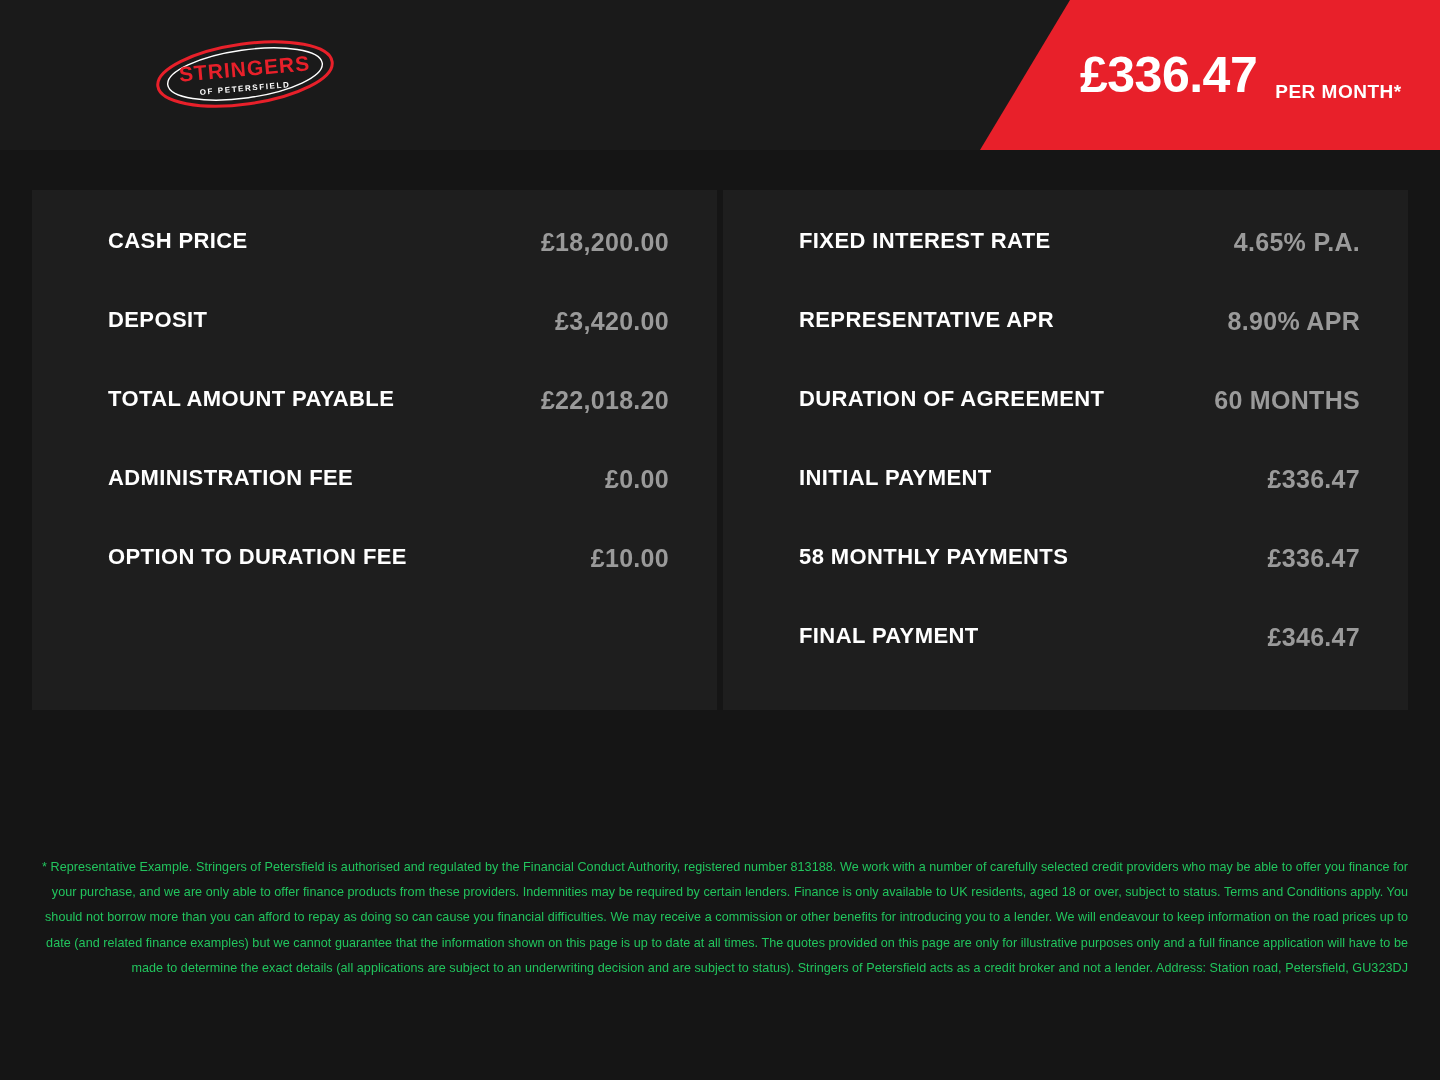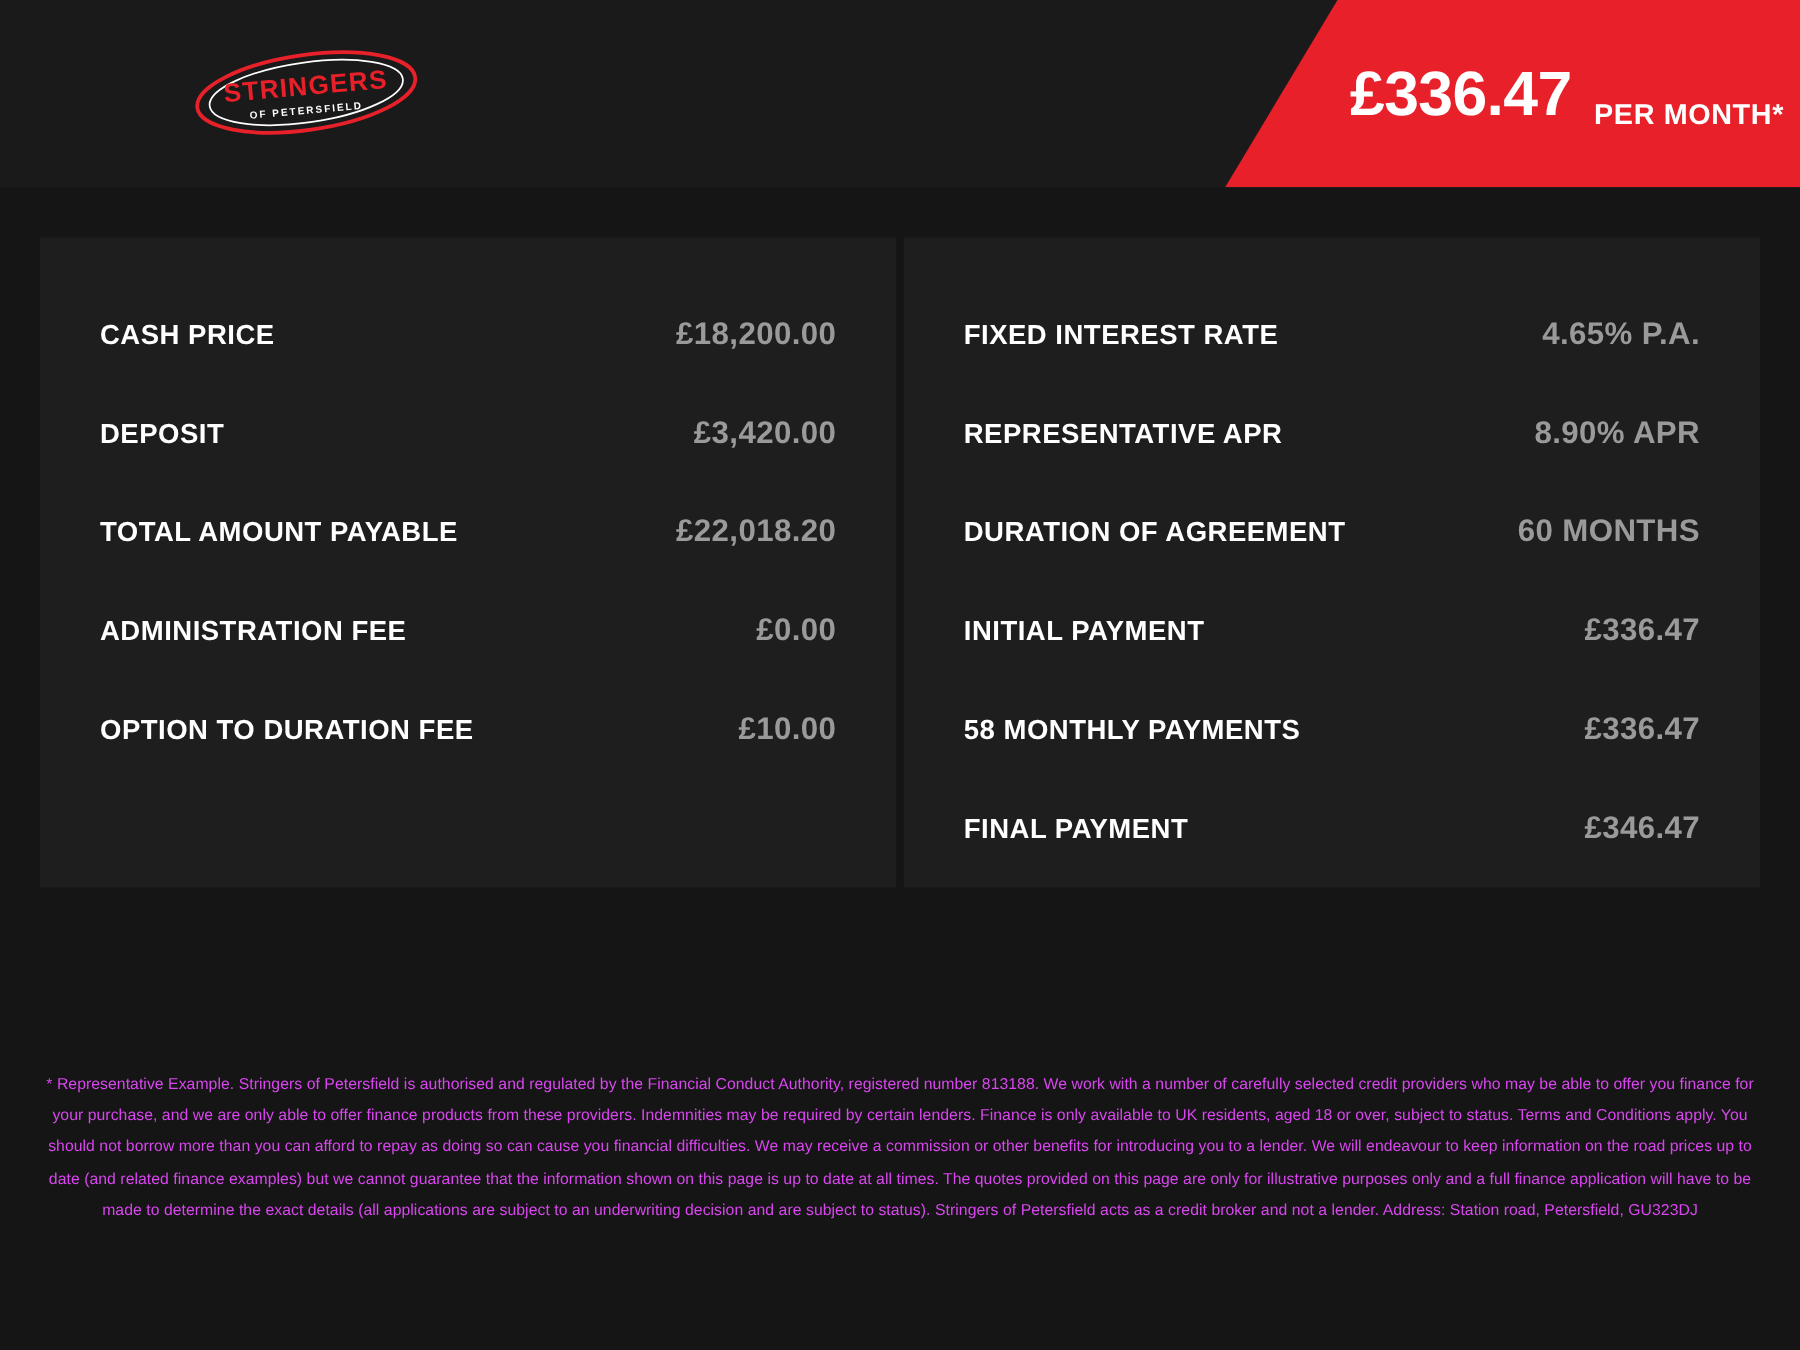--- a/index.html
+++ b/index.html
@@ -52,21 +52,21 @@
   }
   .price-amount {
     color: #ffffff;
     font-size: 50px;
     font-weight: bold;
     letter-spacing: -0.5px;
     line-height: 1;
   }
   .price-period {
     color: #ffffff;
-    font-size: 23px;
+    font-size: 19px;
     font-weight: bold;
     letter-spacing: 0.5px;
     margin-left: 18px;
     padding-bottom: 4px;
     margin-top: 37px;
   }
 
   
   .section-title {
     color: #ffffff;
@@ -83,23 +83,24 @@
     height: 520px;
   }
   .panel {
     background: #1e1e1e;
     flex: 1;
     padding: 38px 48px 38px 48px;
   }
   .panel.left { margin-right: 6px; }
   .row {
     display: flex;
-    align-items: center;
+    align-items: flex-start;
     justify-content: space-between;
     height: 79px;
+    margin-left: 28px;
   }
   .row-label {
     color: #ffffff;
     font-size: 22px;
     font-weight: bold;
     letter-spacing: 0.4px;
     white-space: nowrap;
   }
   .row-value {
     color: #9a9a9a;
@@ -108,25 +109,25 @@
     letter-spacing: 0.3px;
     white-space: nowrap;
   }
 
   
   .disclaimer {
     position: absolute;
     left: 32px;
     right: 32px;
     top: 855px;
-    color: #d946ef;
+    color: #22c55e;
     font-size: 12.6px;
     line-height: 2.0;
     letter-spacing: 0.05px;
-    text-align: center;
+    text-align: right;
   }
   .footer-strip {
     position: absolute;
     left: 0;
     right: 0;
     bottom: 0;
     height: 36px;
     background: #151515;
   }
 </style>

